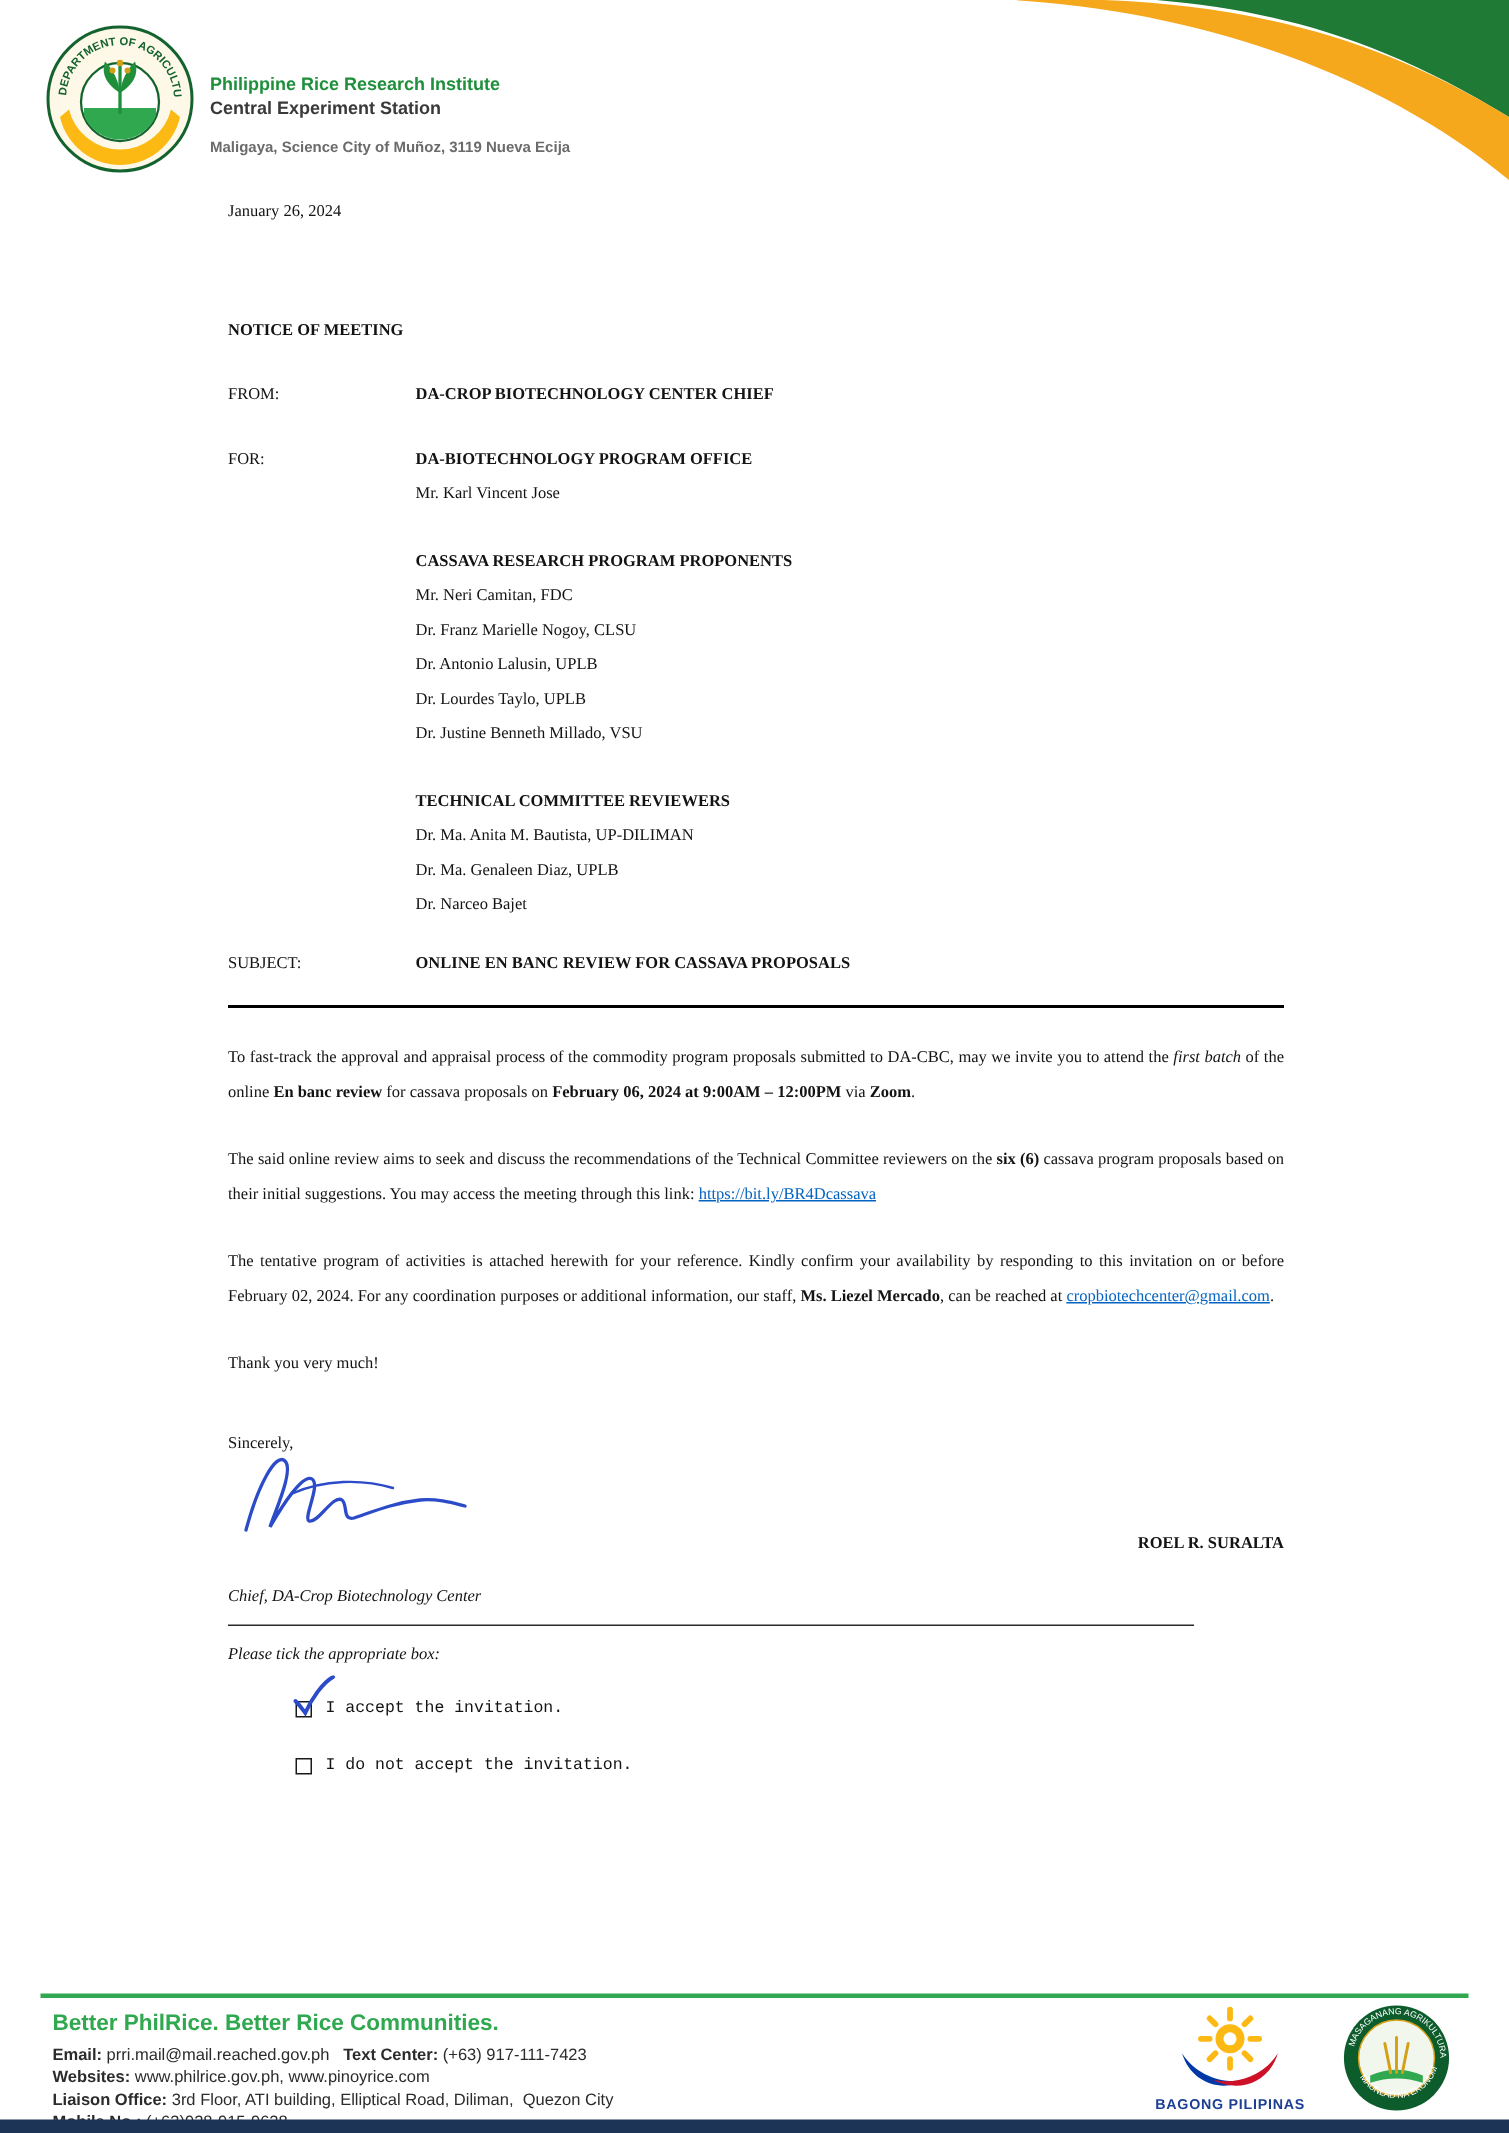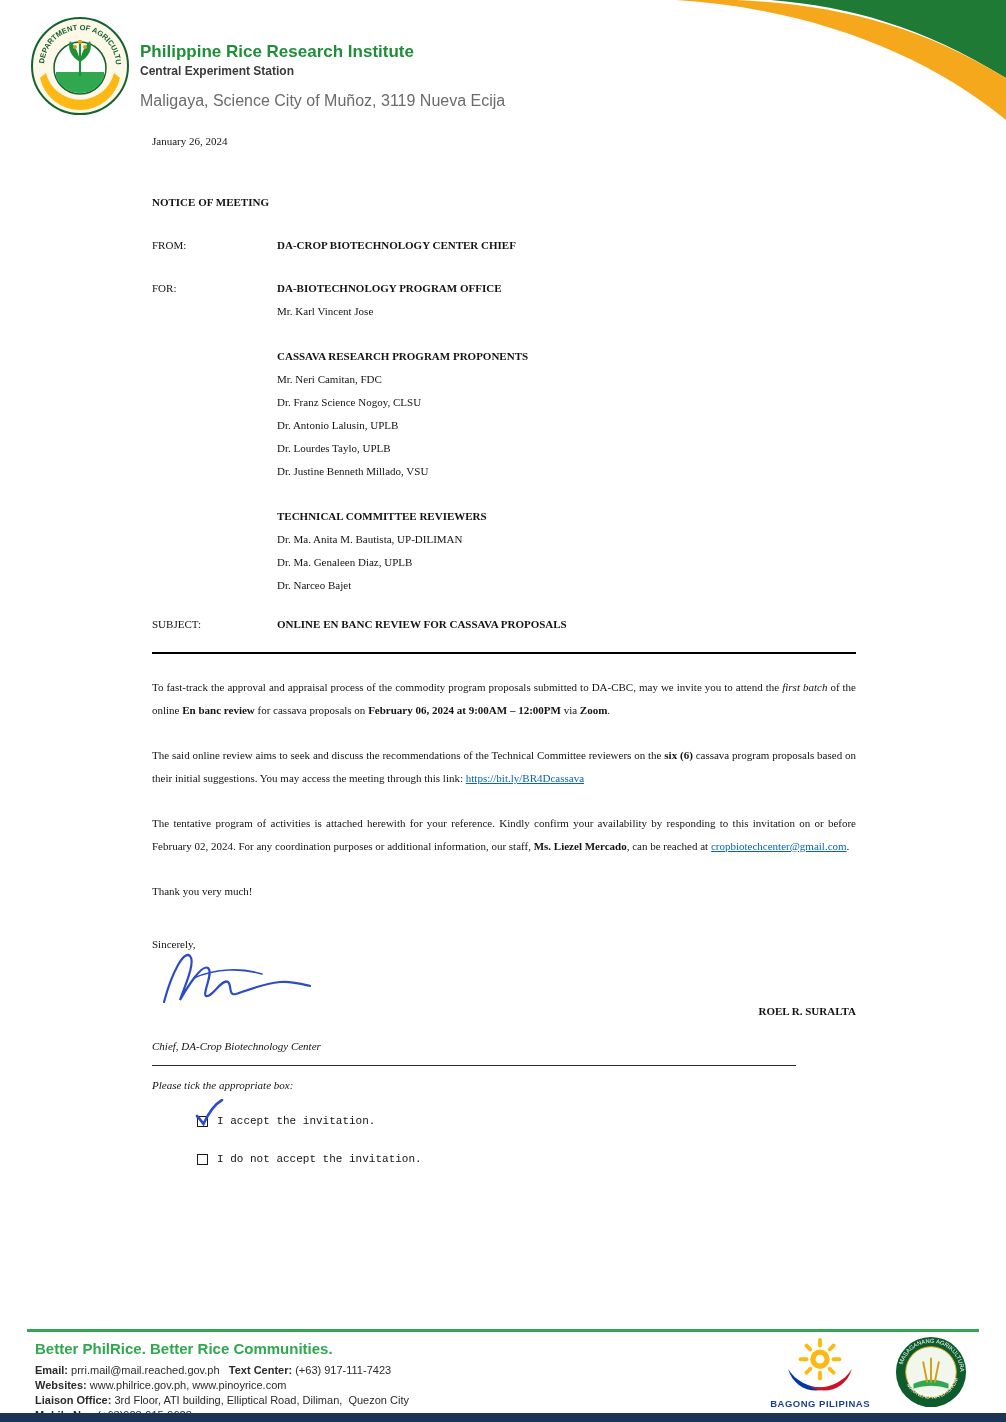--- a/index.html
+++ b/index.html
@@ -10,28 +10,28 @@
   }
   .page { position:absolute; inset:0; background:#fff; }
 
   
   .corner { position:absolute; top:0; right:0; width:330px; height:125px; }
 
   
   .letterhead { position:absolute; top:16px; left:30px; display:flex; align-items:center; gap:10px; }
   .seal { width:100px; height:100px; }
   .lh-text { padding-top:20px; }
-  .org  { font-family:"Liberation Sans", sans-serif; font-weight:700; font-size:17px; color:#1f8f3b; }
+  .org  { font-family:"Liberation Sans", sans-serif; font-weight:700; font-size:12px; color:#1f8f3b; }
   .unit { font-family:"Liberation Sans", sans-serif; font-weight:700; font-size:12px; color:#3a3a3a; margin-top:2px; }
-  .addr { font-family:"Liberation Sans", sans-serif; font-size:16px; color:#6b6b6b; margin-top:14px; }
+  .addr { font-family:"Liberation Sans", sans-serif; font-size:10px; color:#6b6b6b; margin-top:14px;font-weight:bold; }
 
   
   .letter { position:absolute; top:126px; left:152px; width:704px; font-size:11px; line-height:23px; }
   .date { margin-top:4px; }
-  .title { margin-top:38px; font-weight:700; }
+  .title { margin-top:56px; font-weight:700; }
   .row { display:flex; margin-top:20px; }
   .row .lab { width:125px; flex:none; }
   .row .val { font-weight:700; }
   .groups { flex:1; }
   .group { margin-top:22px; }
   .group:first-child { margin-top:0; }
   .group-heading { font-weight:700; }
   .subject-row { margin-top:16px; }
   .rule { border-top:2.5px solid #000; margin-top:16px; }
   .para { margin-top:22px; text-align:justify; }
@@ -109,21 +109,21 @@
     <div class="row">
       <div class="lab">FOR:</div>
       <div class="groups">
           <div class="group">
             <div class="group-heading">DA-BIOTECHNOLOGY PROGRAM OFFICE</div>
             <div>Mr. Karl Vincent Jose</div>
           </div>
           <div class="group">
             <div class="group-heading">CASSAVA RESEARCH PROGRAM PROPONENTS</div>
             <div>Mr. Neri Camitan, FDC</div>
-            <div>Dr. Franz Science Nogoy, CLSU</div>
+            <div>Dr. Franz Marielle Nogoy, CLSU</div>
             <div>Dr. Antonio Lalusin, UPLB</div>
             <div>Dr. Lourdes Taylo, UPLB</div>
             <div>Dr. Justine Benneth Millado, VSU</div>
           </div>
           <div class="group">
             <div class="group-heading">TECHNICAL COMMITTEE REVIEWERS</div>
             <div>Dr. Ma. Anita M. Bautista, UP-DILIMAN</div>
             <div>Dr. Ma. Genaleen Diaz, UPLB</div>
             <div>Dr. Narceo Bajet</div>
           </div>

